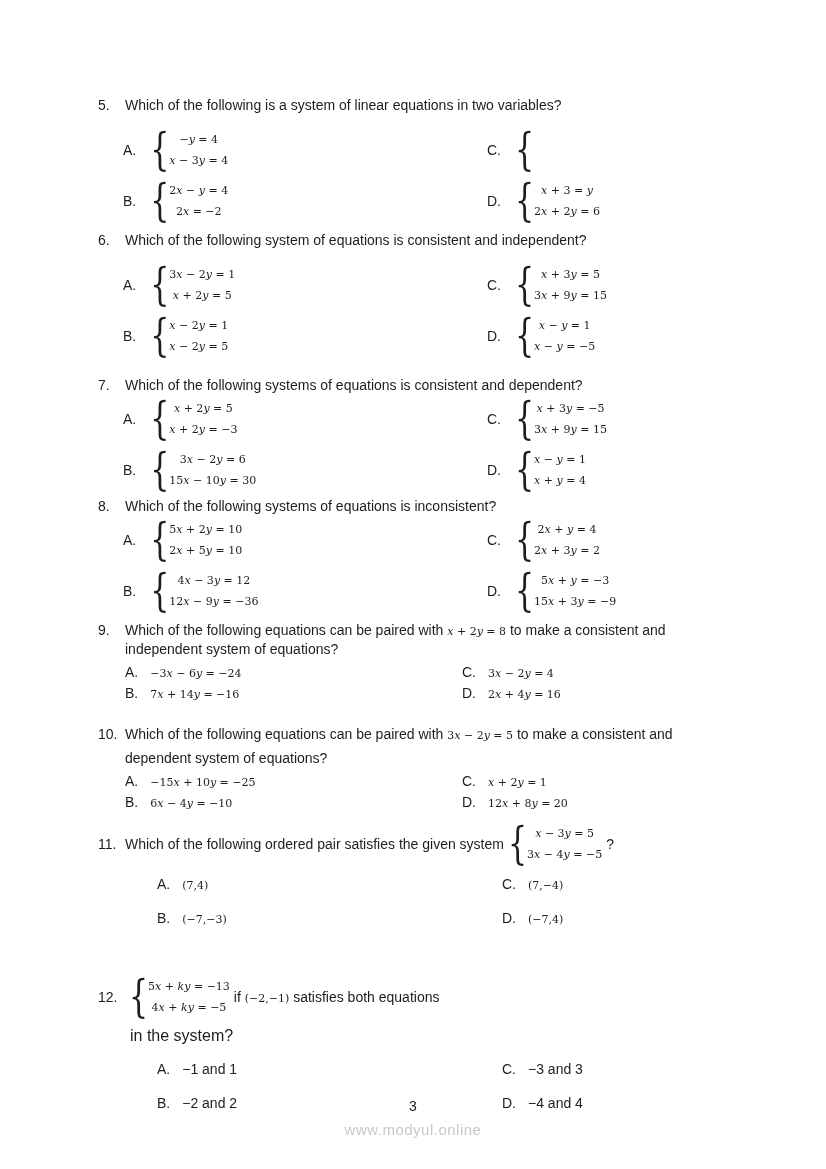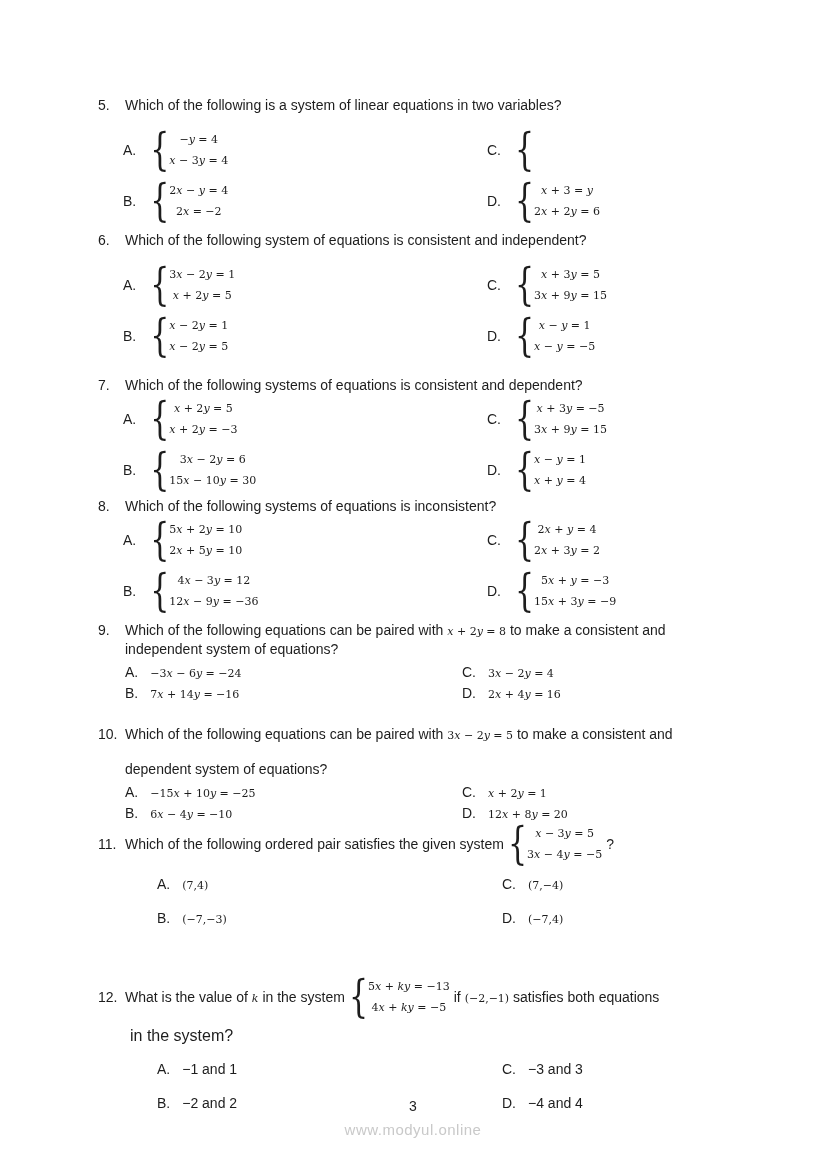--- a/index.html
+++ b/index.html
@@ -258,21 +258,21 @@
     </div>
   </div>
 
   <div class="q" style="top:725px">
     <div class="qline">
       <span class="qnum">10.</span>
       <span class="qtext">
         <span>Which of the following equations can be paired with</span>
         <span class="math">3<i>x</i> − 2<i>y</i> = 5</span>
         <span>to make a consistent and</span>
-        <div class="line2" style="margin-top:16px">dependent system of equations?</div>
+        <div class="line2" style="margin-top:5px">dependent system of equations?</div>
       </span>
     </div>
     <div class="optgrid linerows">
       <div class="opt base">
         <span class="optlabel">A.</span>
         <span class="math">−15<i>x</i> + 10<i>y</i> = −25</span>
       </div>
       <div class="opt base">
         <span class="optlabel">C.</span>
         <span class="math"><i>x</i> + 2<i>y</i> = 1</span>
@@ -317,21 +317,20 @@
       <div class="opt base">
         <span class="optlabel">D.</span>
         <span class="math">(−7,4)</span>
       </div>
     </div>
   </div>
 
   <div class="q" style="top:976px">
     <div class="qline inline-center">
       <span class="qnum">12.</span>
-      <span class="qtext-part"><span>What is the value of</span> <span class="math"><i>k</i></span> <span>in the system</span></span>
       <span class="sys">
         <span class="brace">{</span>
         <span class="stack">
             <span class="math">5<i>x</i> + <i>k</i><i>y</i> = −13</span>
             <span class="math">4<i>x</i> + <i>k</i><i>y</i> = −5</span>
           </span>
       </span>
       <span class="qtext-part"><span>if</span> <span class="math">(−2,−1)</span> <span>satisfies both equations</span></span>
     </div>
     <div class="line2" style="margin-left:32px;margin-top:9px">in the system?</div>

